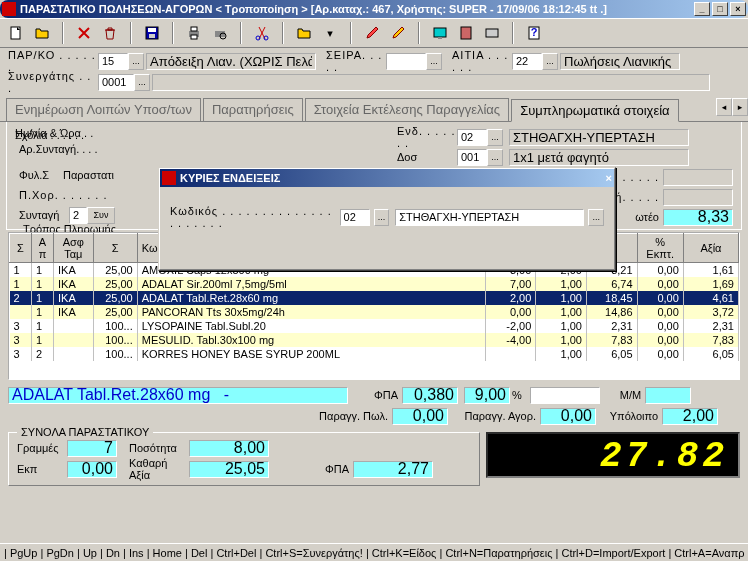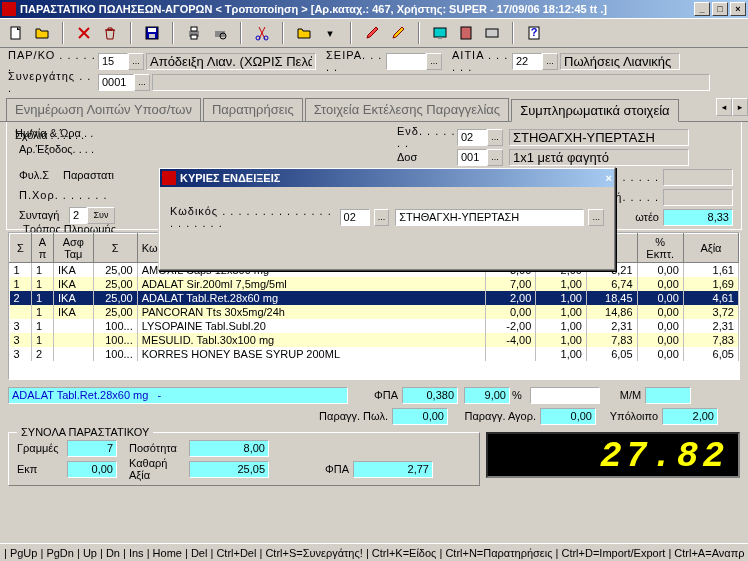--- a/index.html
+++ b/index.html
@@ -1,34 +1,34 @@
 <!DOCTYPE html>
 <html><head>
 <meta charset="utf-8">
 <style>
 * { box-sizing: border-box; margin: 0; padding: 0; font-family: Tahoma, Arial, sans-serif; font-size: 11px; }
 body { background: #d4d0c8; width: 748px; height: 561px; overflow: hidden; position: relative; }
 
-.titlebar { background: linear-gradient(to right, #0a246a, #a6caf0); color: #fff; height: 18px; display: flex; align-items: center; padding: 8px 2px; }
+.titlebar { background: linear-gradient(to right, #0a246a, #a6caf0); color: #fff; height: 18px; display: flex; align-items: center; padding: 8px 2px; border-radius: 8px; }
 .titlebar .icon { width: 14px; height: 14px; background: #c00; margin-right: 4px; display: inline-block; }
 .titlebar .title { flex: 1; font-weight: bold; font-size: 11px; white-space: nowrap; overflow: hidden; }
 .titlebar .winbtns { display: flex; gap: 2px; }
 .titlebar .winbtn { width: 16px; height: 14px; background: #d4d0c8; border: 1px solid #fff; border-right-color:#404040; border-bottom-color:#404040; color: #000; font-size: 9px; font-weight: bold; display: flex; align-items: center; justify-content: center; cursor: pointer; }
 
 .toolbar { height: 30px; background: #d4d0c8; border-top: 1px solid #fff; border-bottom: 1px solid #808080; display: flex; align-items: center; padding: 0 4px; gap: 2px; }
 .tbbtn { width: 24px; height: 24px; display: flex; align-items: center; justify-content: center; border: 1px solid transparent; cursor: pointer; }
 .tbsep { width: 2px; height: 22px; border-left: 1px solid #808080; border-right: 1px solid #fff; margin: 0 6px; }
 
 .form-area { padding: 4px 8px; }
 .form-row { display: flex; align-items: center; margin-bottom: 3px; height: 18px; }
 .lbl { color: #000; font-size: 11px; }
 .dots { letter-spacing: 1px; }
 .inp { border: 1px inset #fff; background: #fff; padding: 1px 3px; height: 17px; font-size: 11px; }
 .inp-ro { border: 1px inset #fff; background: #d4d0c8; padding: 1px 3px; height: 17px; font-size: 13px; color: #000; }
-.inp-cyan { border: 1px inset #fff; background: #8ff; padding: 1px 3px; height: 17px; font-size: 11px; text-align: right; }
+.inp-cyan { border: 1px inset #fff; background: #8ff; padding: 1px 3px; height: 17px; font-size: 16px; text-align: right; }
 .smbtn { width: 16px; height: 17px; border: 1px outset #fff; background: #d4d0c8; font-size: 9px; cursor: pointer; display: inline-flex; align-items: center; justify-content: center; }
 
 .tabs { display: flex; border-bottom: 1px solid #808080; padding-left: 6px; }
 .tab { padding: 3px 8px; border: 1px solid #808080; border-bottom: none; background: #d4d0c8; margin-right: 2px; font-size: 13px; color: #666; cursor: pointer; }
 .tab.active { background: #d4d0c8; color: #000; border-bottom: 1px solid #d4d0c8; position: relative; top: 1px; }
 .tab-nav { margin-left: auto; display: flex; }
 .tab-nav .smbtn { width: 16px; height: 18px; }
 
 .table-wrap { margin: 2px 8px; border: 1px inset #fff; background: #fff; height: 148px; overflow: hidden; position: relative; }
 table { border-collapse: collapse; width: 100%; font-size: 11px; }
@@ -197,21 +197,21 @@
 </div>
 
 <div class="form-area" style="position:relative;height:108px;border:1px solid #fff;border-top:none;margin:0 6px">
   <div class="form-row">
     <span class="lbl" style="width:90px">Σχόλια . . . . . .</span>
   </div>
   <div class="form-row" style="position:absolute;top:2px;left:8px;color:#888">
     <span class="lbl">Ημ/νία &amp; Ώρα . .</span>
   </div>
   <div class="form-row" style="position:absolute;top:18px;left:12px">
-    <span class="lbl" style="width:90px">Αρ.Έξοδος. . . .</span>
+    <span class="lbl" style="width:90px">Αρ.Συνταγή. . . .</span>
   </div>
   <div style="position:absolute;top:6px;left:390px" class="form-row">
     <span class="lbl dots" style="width:60px">Ενδ. . . . . . .</span>
     <input class="inp" style="width: 30px;" value="02">
     <span class="smbtn">...</span>
     <input class="inp-ro" style="width: 180px; margin-left: 6px;" value="ΣΤΗΘΑΓΧΗ-ΥΠΕΡΤΑΣΗ">
   </div>
   <div style="position:absolute;top:26px;left:390px" class="form-row">
     <span class="lbl" style="width:60px">Δοσ</span>
     <input class="inp" style="width: 30px;" value="001">

